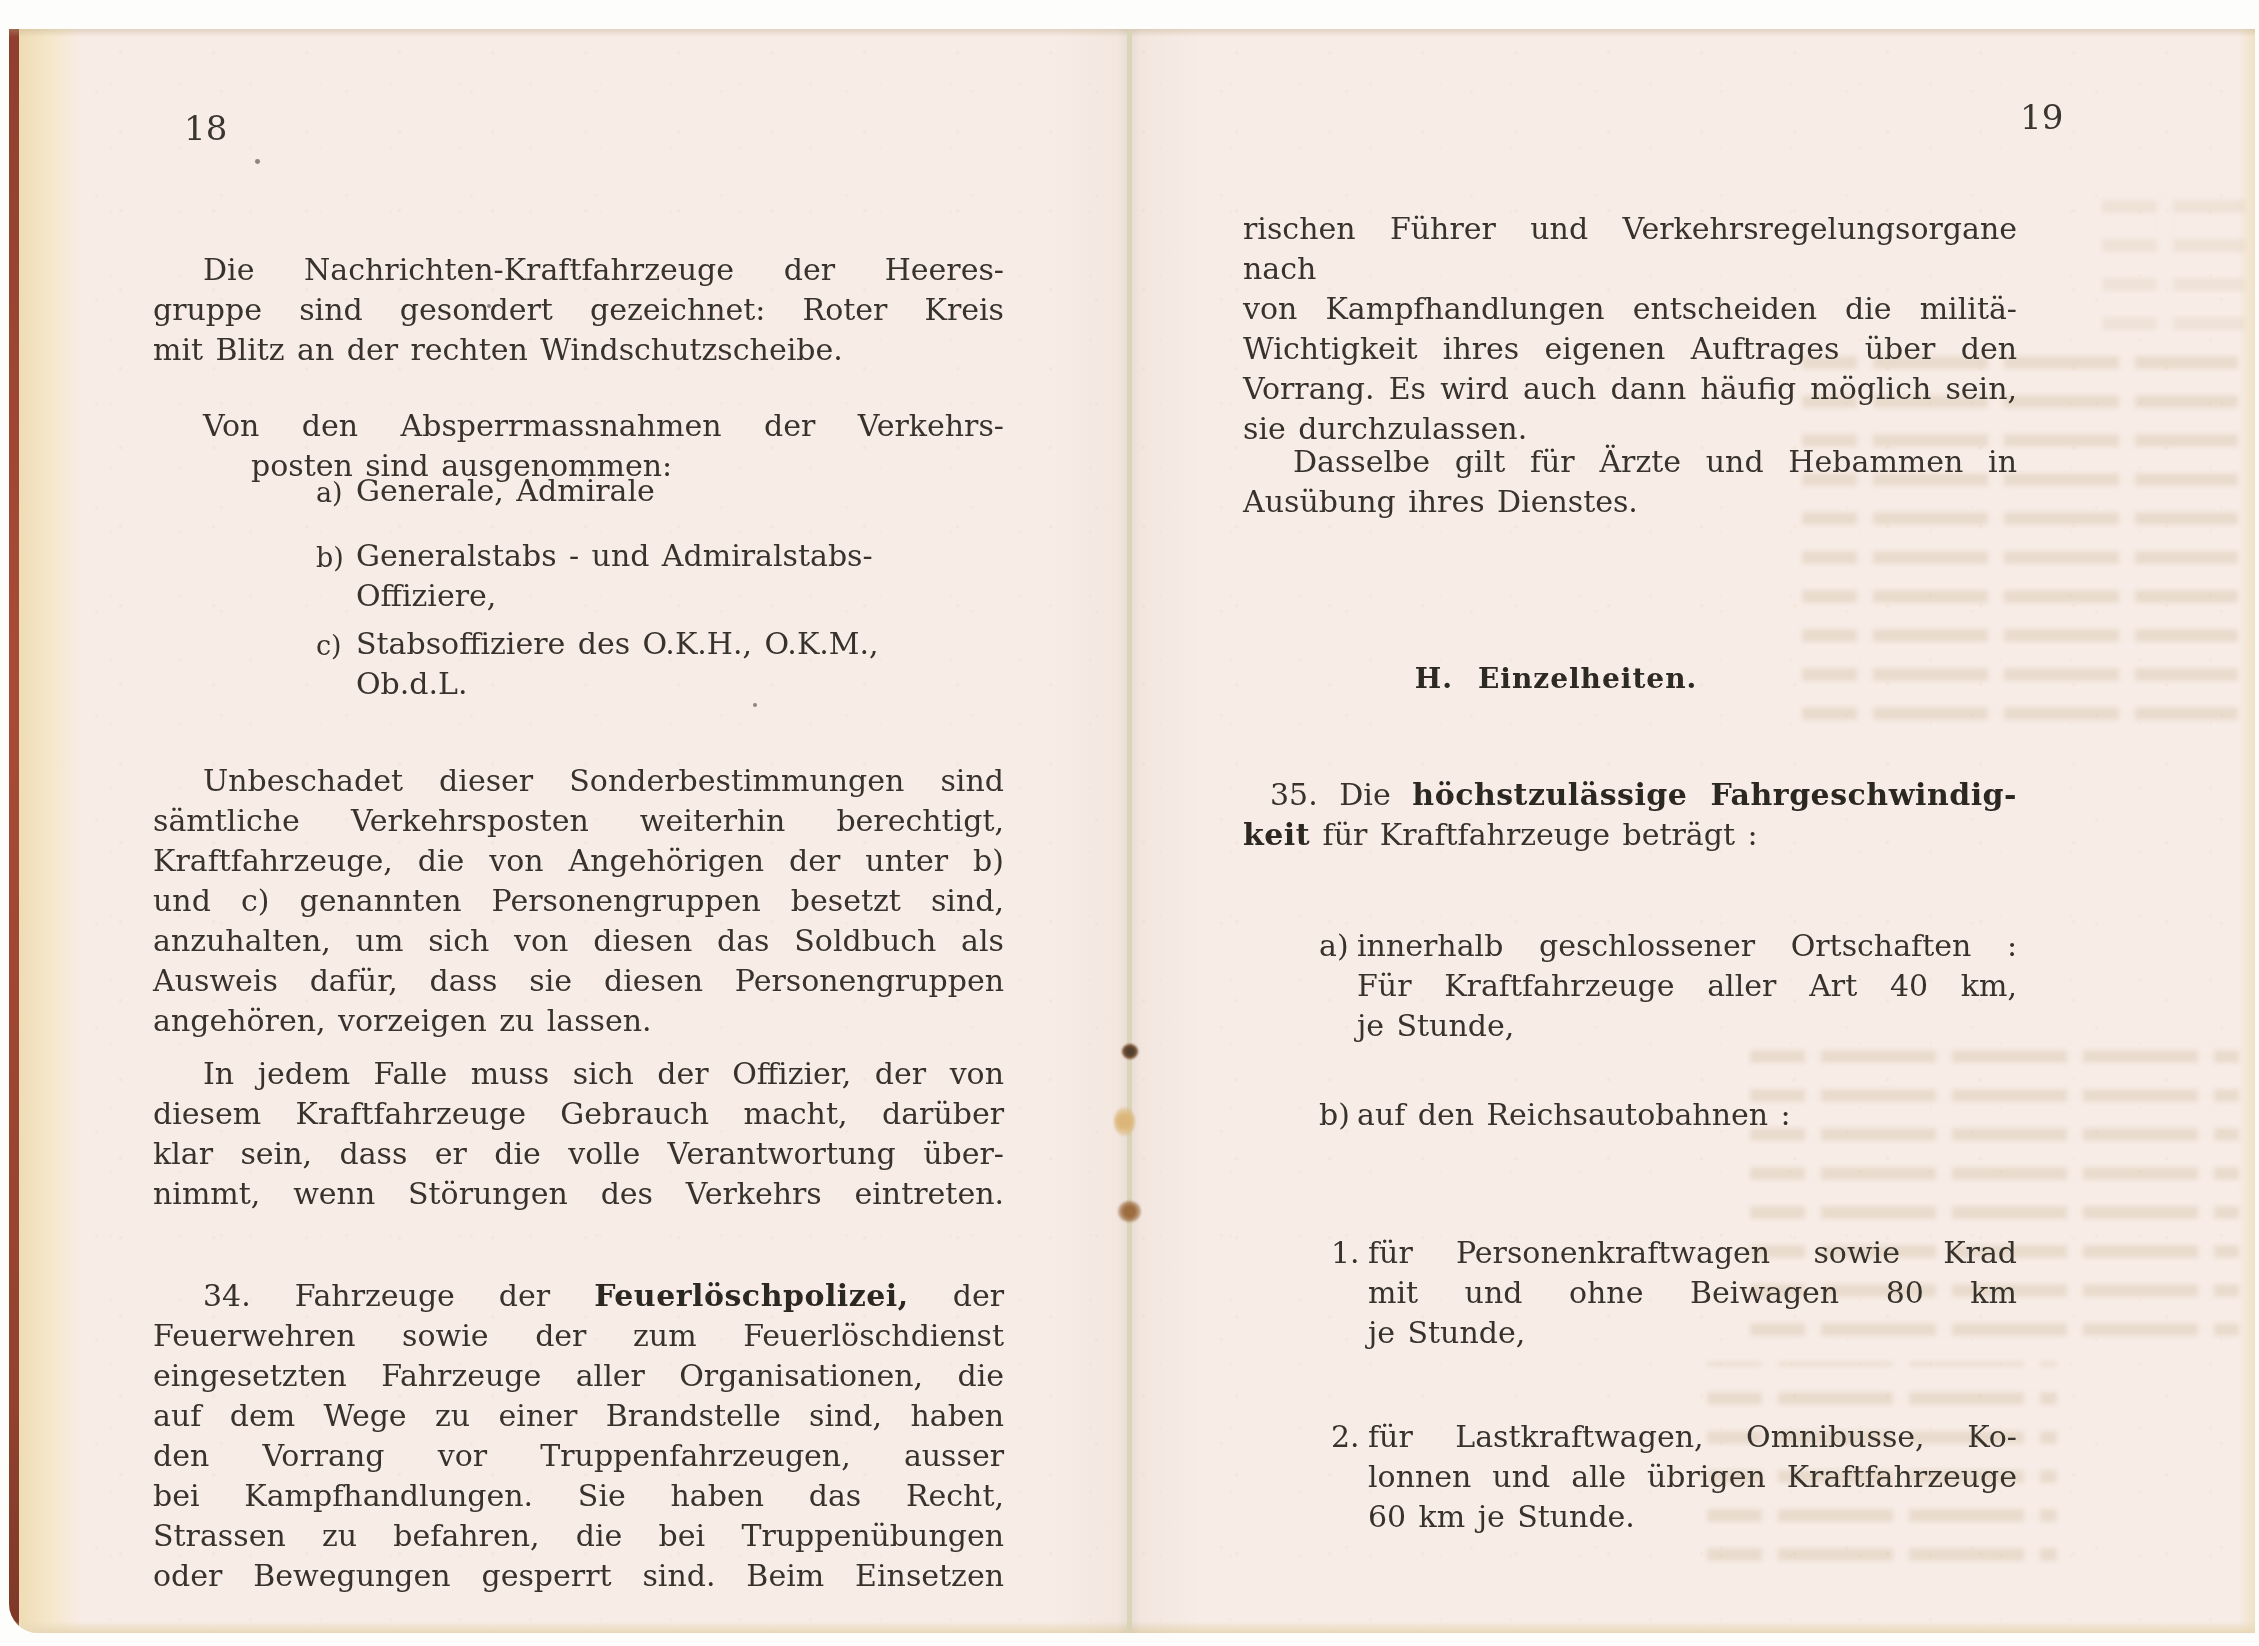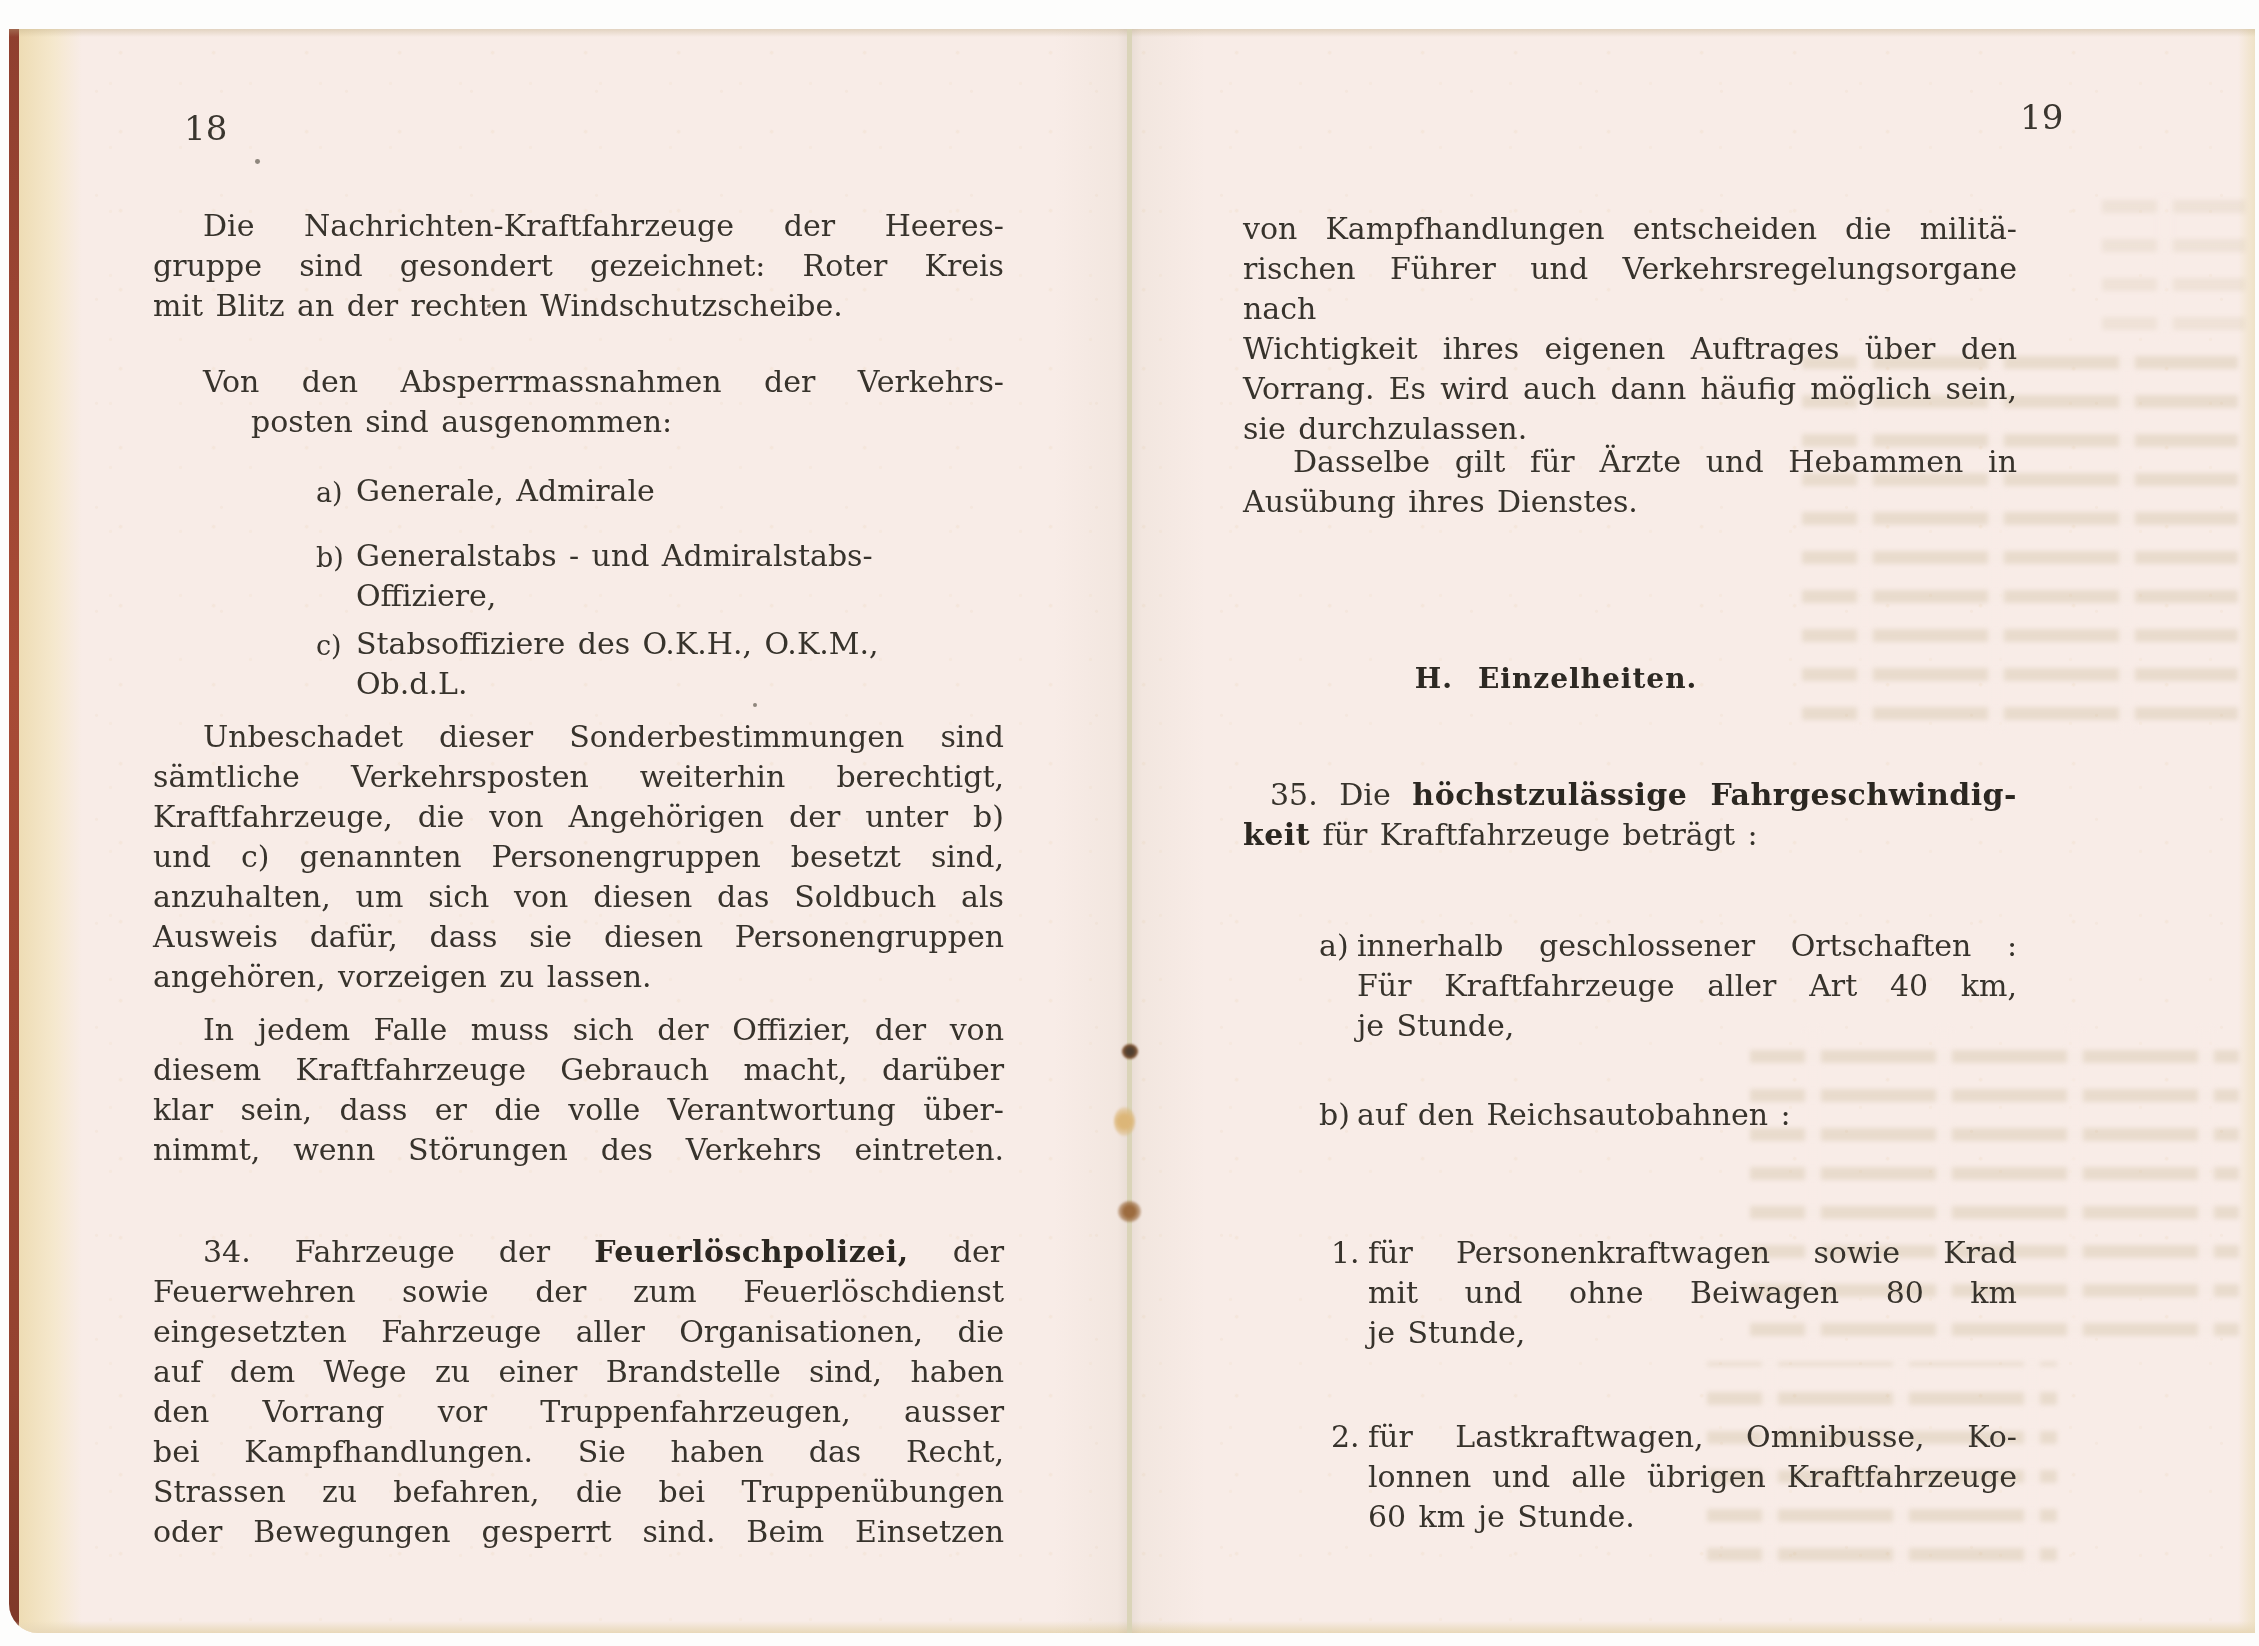--- a/index.html
+++ b/index.html
@@ -31,21 +31,21 @@
   .edge-bottom{position:absolute;left:0;bottom:0;width:100%;height:12.4px;
     background:linear-gradient(0deg,#e8d8b8,rgba(233,217,186,0));border-bottom-left-radius:29px;}
   .gutter-shade{position:absolute;left:1044px;top:0;width:153px;height:100%;
     background:linear-gradient(90deg,rgba(150,140,100,0) 0%,rgba(150,140,100,.06) 42%,rgba(120,110,80,.13) 50%,rgba(150,140,100,.06) 58%,rgba(150,140,100,0) 100%);}
   .gutter-line{position:absolute;left:1118px;top:0;width:4.8px;height:100%;
     background:#d8d3b4;opacity:.85;filter:blur(0.6px);}
 
   .pagenum{position:absolute;font-size:34px;color:#3a362f;line-height:42px;}
 
   .para{position:absolute;font-size:30px;line-height:40px;color:#37332c;word-spacing:2.9px;}
-  .lcol{left:144px;width:851px;}
+  .lcol{left:144px;width:851px;margin-top:44px;}
   .rcol{left:1234px;width:774px;}
   .line{min-height:40px;}
   .justify .line{text-align:justify;text-align-last:justify;}
   .last-left .line:last-child{text-align:left;text-align-last:left;}
   .indent .line:first-child{text-indent:50px;}
   .jl{text-align:justify;text-align-last:justify;}
   .ll{text-align:left;text-align-last:left;}
   .ind{text-indent:50px;}
   .ind-sm{text-indent:27px;}
   .p2hang .line:last-child{padding-left:98px;text-align:center;text-align-last:left;}
@@ -170,22 +170,22 @@
           <div class="line">Strassen zu befahren, die bei Truppenübungen</div>
           <div class="line">oder Bewegungen gesperrt sind. Beim Einsetzen</div>
         </div>
     </div>
   </div>
 
   <div>
     <div class="pagenum" style="left:2011px;top:67px;">19</div>
 
     <div class="para rcol justify last-left" style="top:180px;">
+        <div class="line">rischen Führer und Verkehrsregelungsorgane nach</div>
         <div class="line">von Kampfhandlungen entscheiden die militä-</div>
-        <div class="line">rischen Führer und Verkehrsregelungsorgane nach</div>
         <div class="line">Wichtigkeit ihres eigenen Auftrages über den</div>
         <div class="line">Vorrang. Es wird auch dann häufig möglich sein,</div>
         <div class="line">sie durchzulassen.</div>
       </div>
 
     <div class="para rcol justify last-left indent" style="top:413px;">
         <div class="line">Dasselbe gilt für Ärzte und Hebammen in</div>
         <div class="line">Ausübung ihres Dienstes.</div>
       </div>
 

